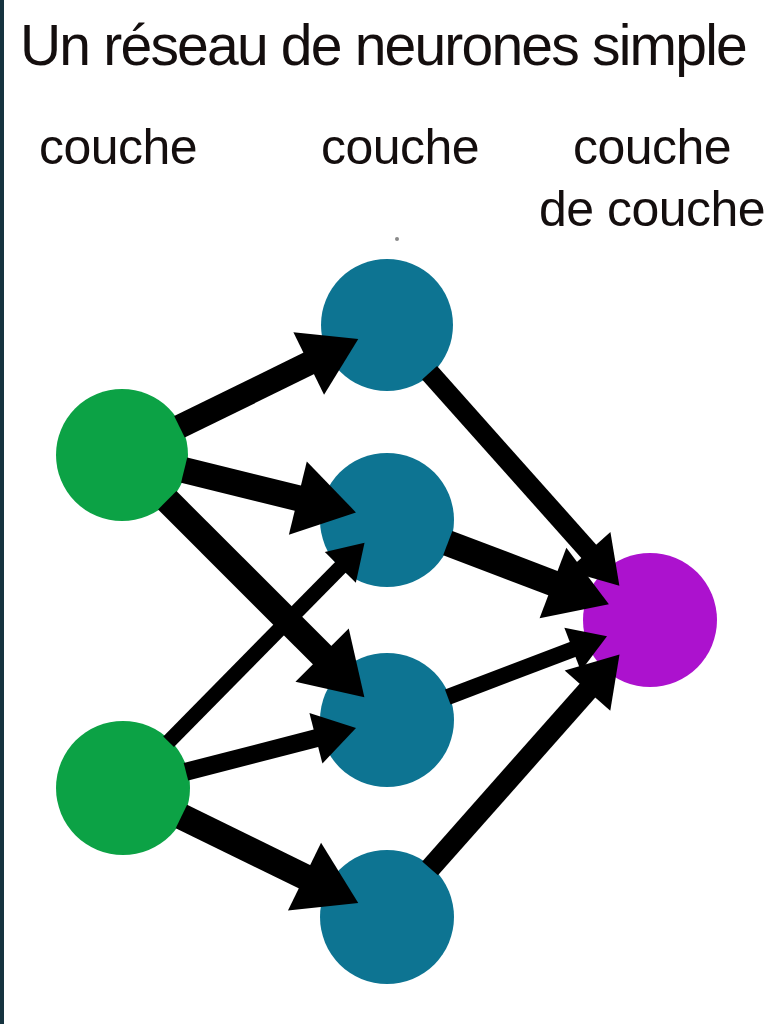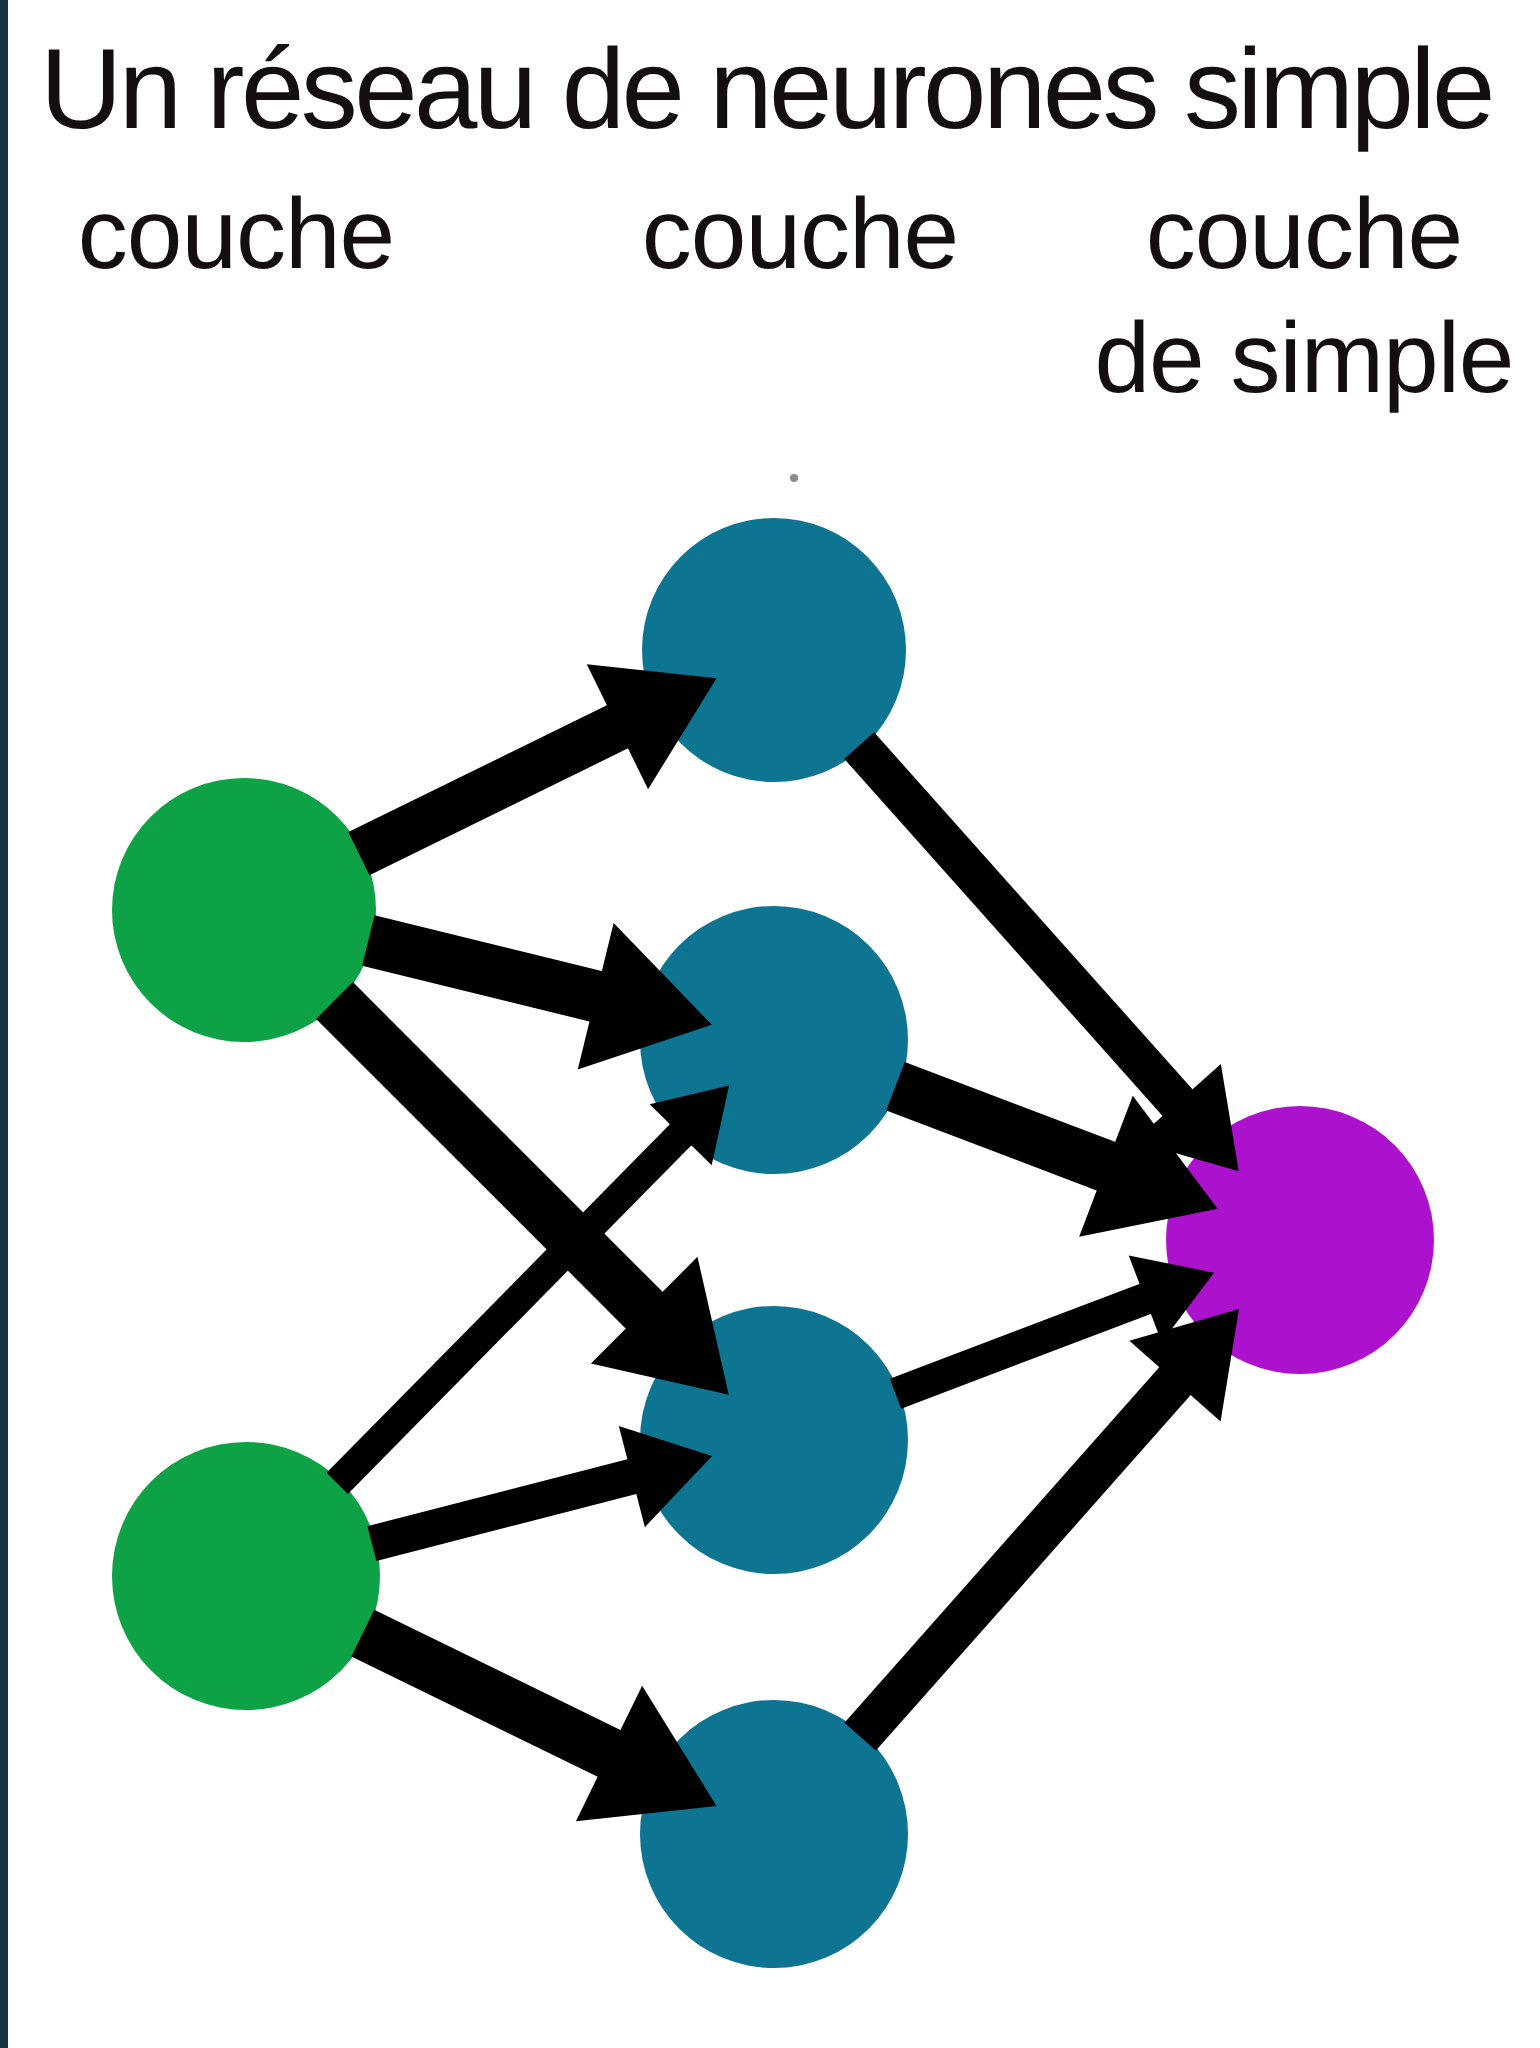--- a/index.html
+++ b/index.html
@@ -13,21 +13,21 @@
   .left-border{
     position:absolute;left:0;top:0;width:4px;height:1024px;
   }
   .diagram-title{
     position:absolute;left:20px;top:12px;
     font-size:57px;letter-spacing:-1.8px;
     white-space:nowrap;
     color:#140e0e;
   }
   .col-label{
-    position:absolute;top:86px;
+    position:absolute;top:116px;
     transform:translateX(-50%);
     text-align:center;
     font-size:50px;line-height:62px;letter-spacing:-0.5px;
     color:#140e0e;
     white-space:nowrap;
   }
   .net-svg{
     position:absolute;left:0;top:0;width:770px;height:1024px;
   }
 </style>
@@ -43,21 +43,21 @@
   <div class="col-label" style="left: 118px; color: rgb(20, 14, 14);">
     <div>couche</div>
   </div>
 
   <div class="col-label" style="left: 400px; color: rgb(20, 14, 14);">
     <div>couche</div>
   </div>
 
   <div class="col-label" style="left: 652px; color: rgb(20, 14, 14);">
     <div>couche</div>
-    <div>de simple</div>
+    <div>de couche</div>
   </div>
 
   <svg class="net-svg" viewBox="0 0 770 1024" xmlns="http://www.w3.org/2000/svg">
       <circle cx="122" cy="455" r="66" fill="#0ca245"></circle>
       <circle cx="123" cy="788" r="67" fill="#0ca245"></circle>
       <circle cx="387" cy="325" r="66" fill="#0d7492"></circle>
       <circle cx="387" cy="520" r="67" fill="#0d7492"></circle>
       <circle cx="387" cy="720" r="67" fill="#0d7492"></circle>
       <circle cx="387" cy="917" r="67" fill="#0d7492"></circle>
       <circle cx="650" cy="620" r="67" fill="#ac12ce"></circle>

